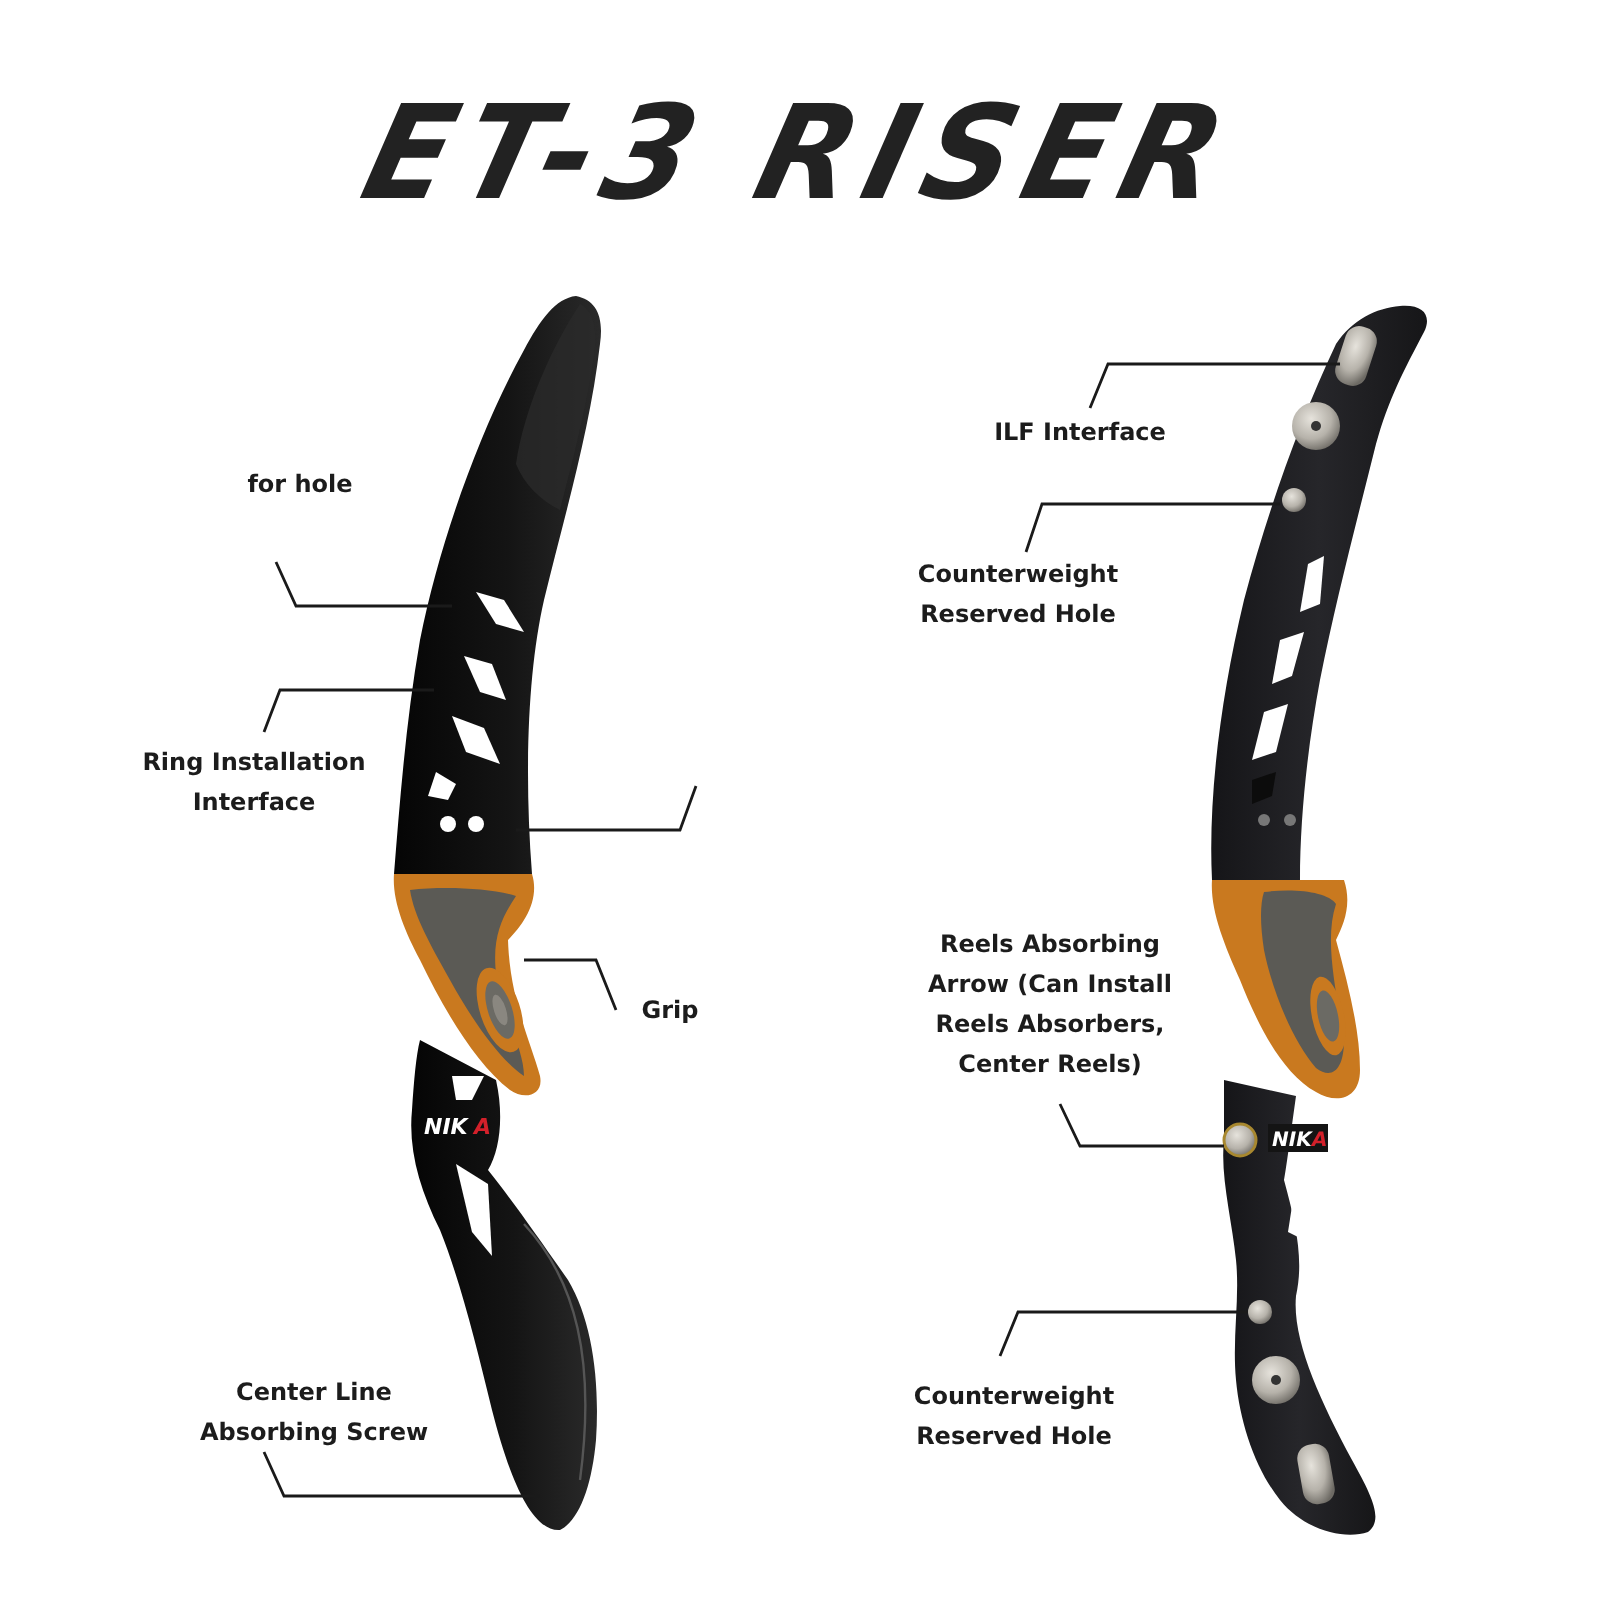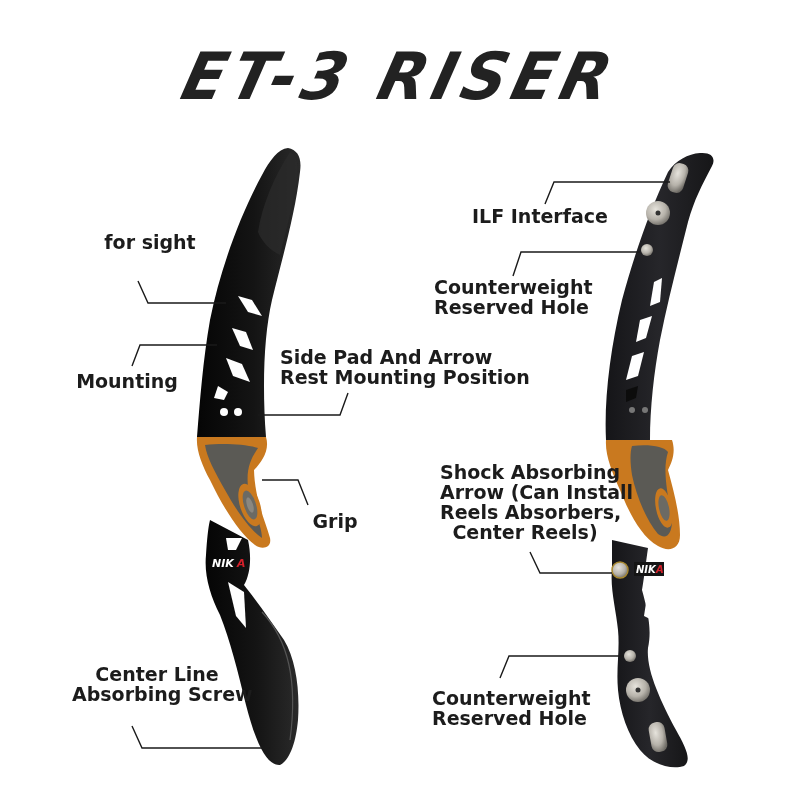--- a/index.html
+++ b/index.html
@@ -1,18 +1,18 @@
 <!DOCTYPE html>
 <html><head>
 <meta charset="utf-8">
 <style>
   html, body { margin: 0; padding: 0; background: #ffffff; }
   #stage { position: relative; width: 800px; height: 800px; overflow: hidden; background: #ffffff; font-family: "DejaVu Sans", sans-serif; }
   .title { position: absolute; left: 0; top: 40px; width: 800px; text-align: center; font-family: "DejaVu Sans", sans-serif; font-weight: bold; font-style: italic; font-size: 62px; letter-spacing: 6px; color: #222222; transform: skewX(-14deg) scaleY(1.05); transform-origin: center; }
-  .label { position: absolute; font-family: "DejaVu Sans", sans-serif; font-weight: bold; font-size: 19px; line-height: 20px; color: #1c1c1c; text-align: center; white-space: nowrap; }
+  .label { position: absolute; font-family: "DejaVu Sans", sans-serif; font-weight: bold; font-size: 12px; line-height: 20px; color: #1c1c1c; text-align: center; white-space: nowrap; }
   svg.layer { position: absolute; left: 0; top: 0; }
 </style>
 </head>
 <body>
 
 <div id="stage">
 
   <div class="title">ET-3 RISER</div>
 
   <svg class="layer" width="800" height="800" viewBox="0 0 800 800">
@@ -114,46 +114,43 @@
       <polyline points="132,726 142,748 270,748"></polyline>
 
       <polyline points="545,204 554,182 670,182"></polyline>
       <polyline points="513,276 521,252 640,252"></polyline>
       <polyline points="530,552 540,573 612,573"></polyline>
       <polyline points="500,678 509,656 624,656"></polyline>
     </g>
   </svg>
 
   <div class="label" style="left:70px; top:232px; width:160px;">
-    <div>for sight</div>
+    <div>for hole</div>
   </div>
   <div class="label" style="left:42px; top:371px; width:170px;">
-    <div>Mounting</div>
+    <div>Ring Installation</div>
+    <div>Interface</div>
   </div>
-  <div class="label" style="left:280px; top:347px; width:210px;">
-    <div>Side Pad And Arrow</div>
-    <div>Rest Mounting Position</div>
-  </div>
-  <div class="label" style="left:305px; top:511px; width:60px;">
+  <div class="label" style="left:305px; top:495px; width:60px;">
     <div>Grip</div>
   </div>
-  <div class="label" style="left:72px; top:664px; width:170px;">
+  <div class="label" style="left:72px; top:686px; width:170px;">
     <div>Center Line</div>
     <div>Absorbing Screw</div>
   </div>
 
   <div class="label" style="left:470px; top:206px; width:140px;">
     <div>ILF Interface</div>
   </div>
   <div class="label" style="left:434px; top:277px; width:150px;">
     <div>Counterweight</div>
     <div>Reserved Hole</div>
   </div>
   <div class="label" style="left:440px; top:462px; width:170px;">
-    <div>Shock Absorbing</div>
+    <div>Reels Absorbing</div>
     <div>Arrow (Can Install</div>
     <div>Reels Absorbers,</div>
     <div>Center Reels)</div>
   </div>
   <div class="label" style="left:432px; top:688px; width:150px;">
     <div>Counterweight</div>
     <div>Reserved Hole</div>
   </div>
 
 </div>

